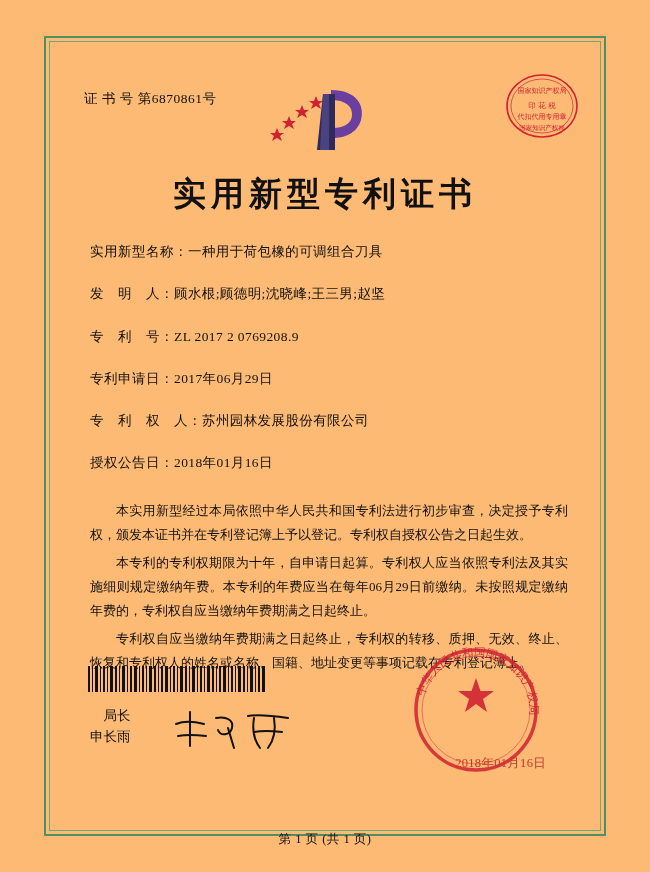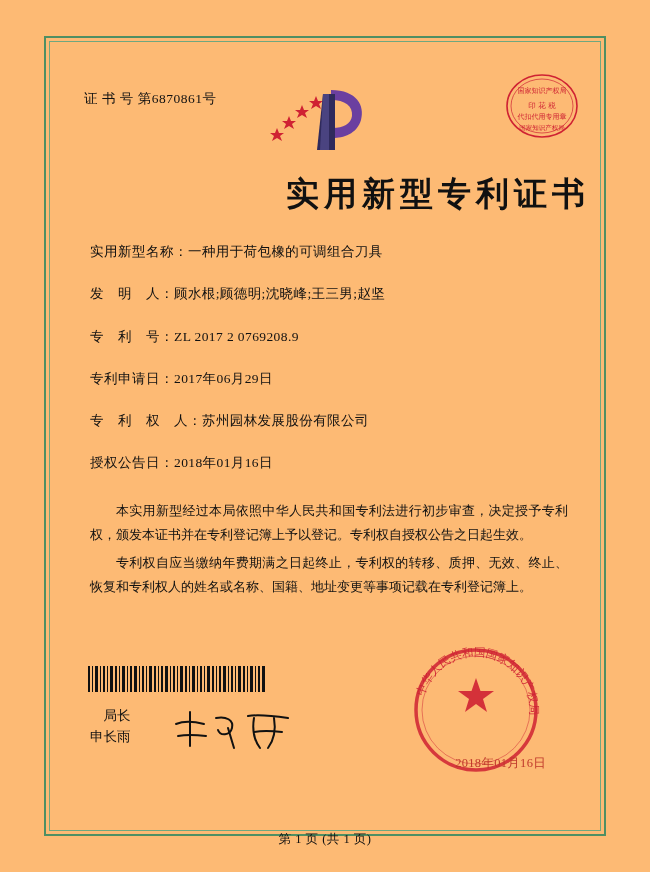--- a/index.html
+++ b/index.html
@@ -70,21 +70,21 @@
     top: 16px;
     width: 76px;
     height: 76px;
     text-align: right;
   }
   .title {
     position: absolute;
     left: 0;
     right: 0;
     top: 120px;
-    text-align: right;
+    text-align: center;
     font-size: 33px;
     font-weight: bold;
     letter-spacing: 5px;
     color: #111;
     font-family: "DejaVu Serif", "Liberation Serif", serif;
   }
   .fields {
     position: absolute;
     left: 30px;
     right: 20px;
@@ -229,20 +229,21 @@
       <div class="field-row">
         <span class="field-label">专　利　权　人：</span><span class="field-value">苏州园林发展股份有限公司</span>
       </div>
       <div class="field-row">
         <span class="field-label">授权公告日：</span><span class="field-value">2018年01月16日</span>
       </div>
     </div>
 
     <div class="paragraphs">
       <p>本实用新型经过本局依照中华人民共和国专利法进行初步审查，决定授予专利权，颁发本证书并在专利登记簿上予以登记。专利权自授权公告之日起生效。</p>
+      <p>本专利的专利权期限为十年，自申请日起算。专利权人应当依照专利法及其实施细则规定缴纳年费。本专利的年费应当在每年06月29日前缴纳。未按照规定缴纳年费的，专利权自应当缴纳年费期满之日起终止。</p>
       <p>专利权自应当缴纳年费期满之日起终止，专利权的转移、质押、无效、终止、恢复和专利权人的姓名或名称、国籍、地址变更等事项记载在专利登记簿上。</p>
     </div>
 
     <div class="barcode">
       <svg viewBox="0 0 180 26" width="180" height="26" preserveAspectRatio="none" aria-hidden="true">
         <g fill="#111">
           <rect x="0" y="0" width="2" height="26"></rect>
             <rect x="4" y="0" width="1" height="26"></rect>
           <rect x="7" y="0" width="3" height="26"></rect>
             <rect x="12" y="0" width="1" height="26"></rect>

